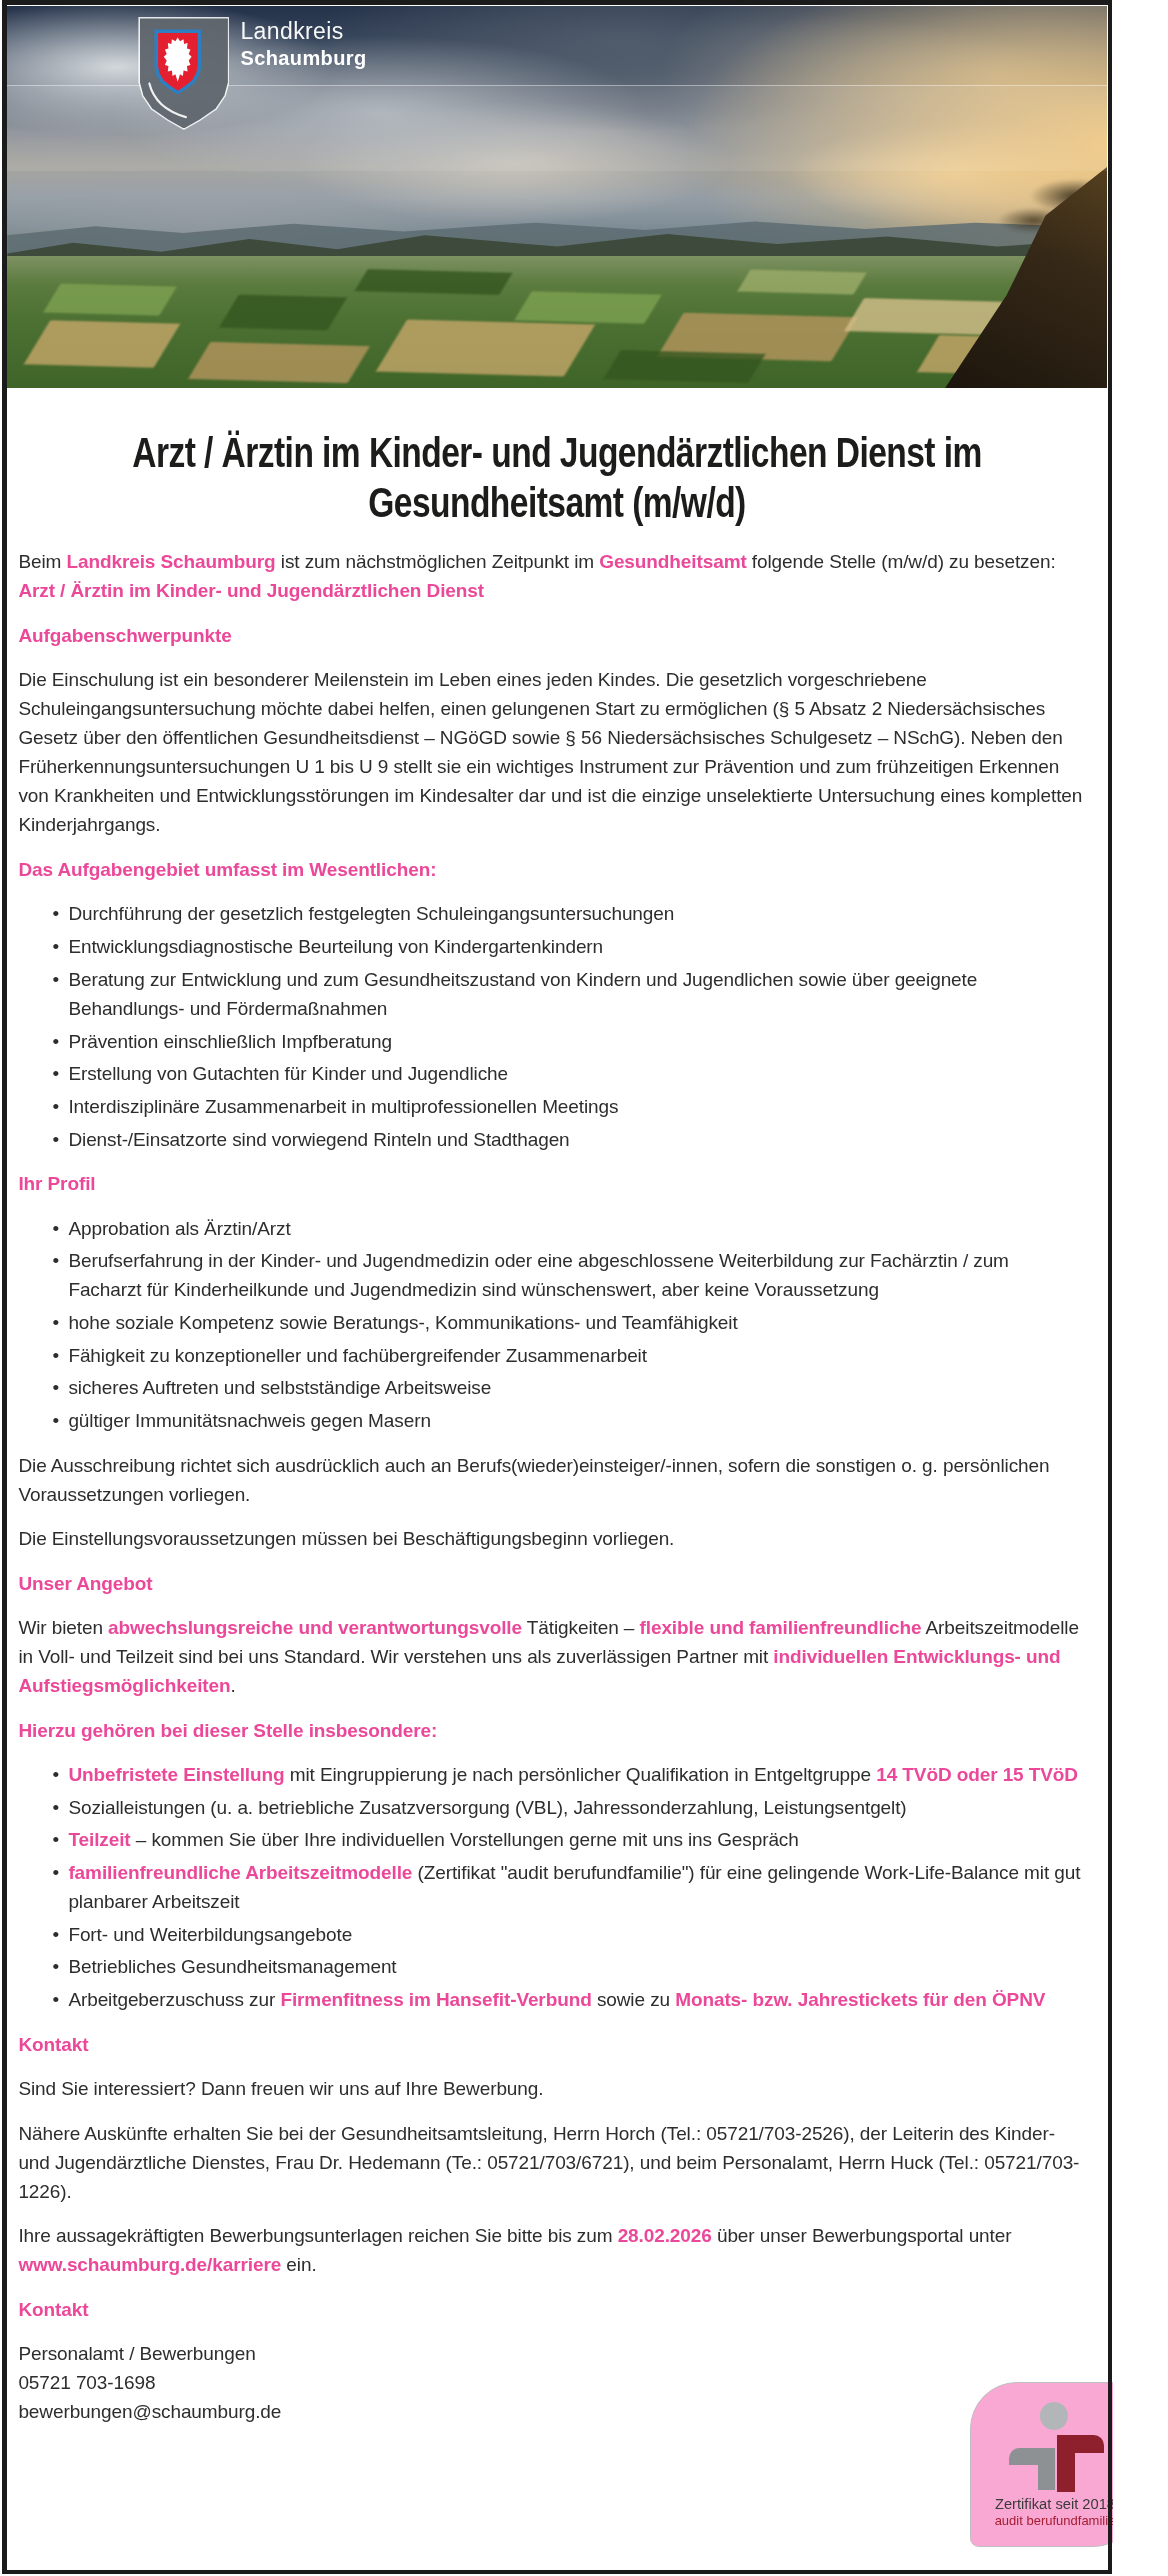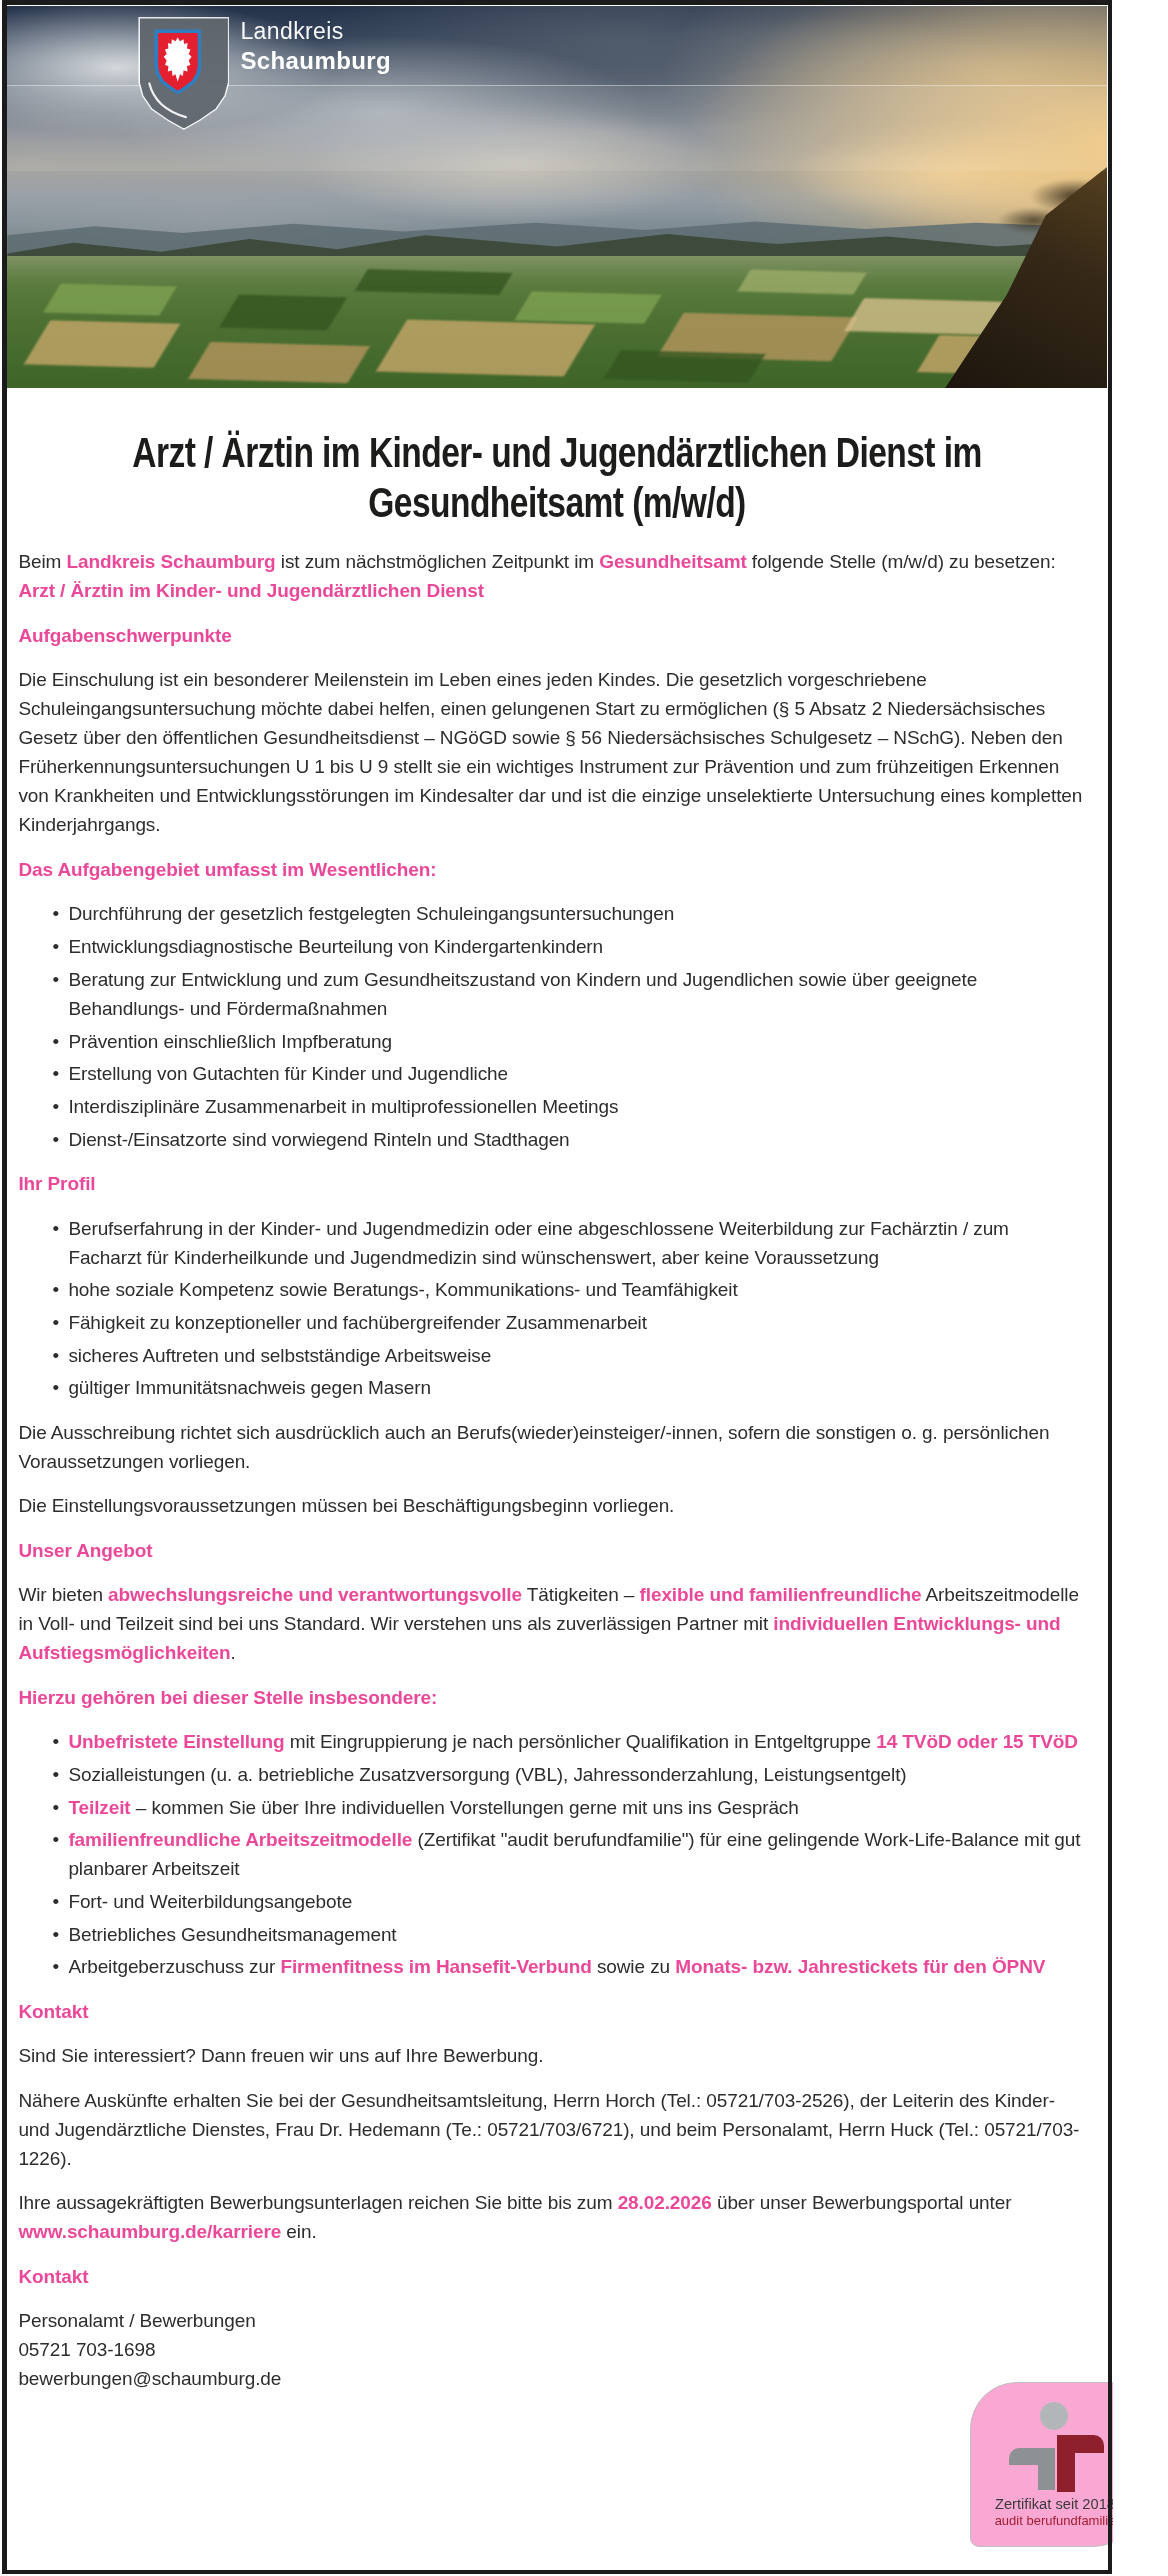--- a/index.html
+++ b/index.html
@@ -54,21 +54,21 @@
     clip-path:polygon(0% 0%,100% 0%,100% 58%,96% 70%,86% 82%,68% 92%,50% 100%,32% 92%,14% 82%,4% 70%,0% 58%);}
   .coa{position:absolute;left:16px;top:12.5px;width:47px;height:65px;background:#2d7fc1;
     clip-path:polygon(0% 0%,100% 0%,100% 58%,96% 70%,86% 82%,68% 92%,50% 100%,32% 92%,14% 82%,4% 70%,0% 58%);}
   .coa-red{position:absolute;inset:3.7px;background:#e42030;
     clip-path:polygon(0% 0%,100% 0%,100% 58%,96% 70%,86% 82%,68% 92%,50% 100%,32% 92%,14% 82%,4% 70%,0% 58%);}
   .leaf{position:absolute;left:50%;top:4.4px;width:29px;height:46px;margin-left:-14.7px;background:#fff;
     clip-path:polygon(50% 0,58% 8%,70% 4%,72% 14%,84% 12%,82% 24%,94% 26%,88% 36%,98% 42%,88% 50%,94% 60%,82% 62%,84% 74%,70% 72%,68% 84%,58% 80%,50% 96%,42% 80%,32% 84%,30% 72%,16% 74%,18% 62%,6% 60%,12% 50%,2% 42%,12% 36%,6% 26%,18% 24%,16% 12%,28% 14%,30% 4%,42% 8%);}
   .swoosh{position:absolute;left:7.4px;top:65px;}
   .logo-text{position:absolute;left:102px;top:1.5px;color:#fff;}
   .lt1{font-size:23px;font-weight:400;letter-spacing:0.4px;opacity:.96;}
-  .lt2{font-size:24px;font-weight:700;letter-spacing:0.4px;margin-top:1.5px;}
+  .lt2{font-size:20px;font-weight:700;letter-spacing:0.4px;margin-top:1.5px;}
 
   
   .title-wrap{display:flex;justify-content:center;margin-top:39px;}
   .title{flex:0 0 auto;width:1398px;transform:scaleX(.78);transform-origin:top center;
     text-align:center;font-weight:700;font-size:43px;line-height:50px;letter-spacing:-0.7px;color:#1c1c1b;}
   .text-col{padding:20.6px 22px 0 11px;font-size:19px;line-height:29px;letter-spacing:-0.1px;}
   .text-col p{margin:0 0 15.5px;}
   .text-col p.h{font-weight:700;color:#1e1e1e;margin:15.5px 0 15.5px;}
   .text-col .b{font-weight:700;color:#ec4899;}
   .text-col ul{list-style:none;margin:0 0 15.5px;padding:0 0 0 50px;}
@@ -150,20 +150,21 @@
           <li><span>Durchführung der gesetzlich festgelegten Schuleingangsuntersuchungen</span></li>
           <li><span>Entwicklungsdiagnostische Beurteilung von Kindergartenkindern</span></li>
           <li><span>Beratung zur Entwicklung und zum Gesundheitszustand von Kindern und Jugendlichen sowie über geeignete Behandlungs- und Fördermaßnahmen</span></li>
           <li><span>Prävention einschließlich Impfberatung</span></li>
           <li><span>Erstellung von Gutachten für Kinder und Jugendliche</span></li>
           <li><span>Interdisziplinäre Zusammenarbeit in multiprofessionellen Meetings</span></li>
           <li><span>Dienst-/Einsatzorte sind vorwiegend Rinteln und Stadthagen</span></li>
         </ul>
         <p class="h"><span class="b">Ihr Profil</span></p>
         <ul>
+          <li><span>Approbation als Ärztin/Arzt</span></li>
           <li><span>Berufserfahrung in der Kinder- und Jugendmedizin oder eine abgeschlossene Weiterbildung zur Fachärztin / zum Facharzt für Kinderheilkunde und Jugendmedizin sind wünschenswert, aber keine Voraussetzung</span></li>
           <li><span>hohe soziale Kompetenz sowie Beratungs-, Kommunikations- und Teamfähigkeit</span></li>
           <li><span>Fähigkeit zu konzeptioneller und fachübergreifender Zusammenarbeit</span></li>
           <li><span>sicheres Auftreten und selbstständige Arbeitsweise</span></li>
           <li><span>gültiger Immunitätsnachweis gegen Masern</span></li>
         </ul>
         <p><span>Die Ausschreibung richtet sich ausdrücklich auch an Berufs(wieder)einsteiger/-innen, sofern die sonstigen o. g. persönlichen Voraussetzungen vorliegen.</span></p>
         <p><span>Die Einstellungsvoraussetzungen müssen bei Beschäftigungsbeginn vorliegen.</span></p>
         <p class="h"><span class="b">Unser Angebot</span></p>
         <p><span>Wir bieten </span><span class="b">abwechslungsreiche und verantwortungsvolle</span><span> Tätigkeiten – </span><span class="b">flexible und familienfreundliche</span><span> Arbeitszeitmodelle in Voll- und Teilzeit sind bei uns Standard. Wir verstehen uns als zuverlässigen Partner mit </span><span class="b">individuellen Entwicklungs- und Aufstiegsmöglichkeiten</span><span>.</span></p>

